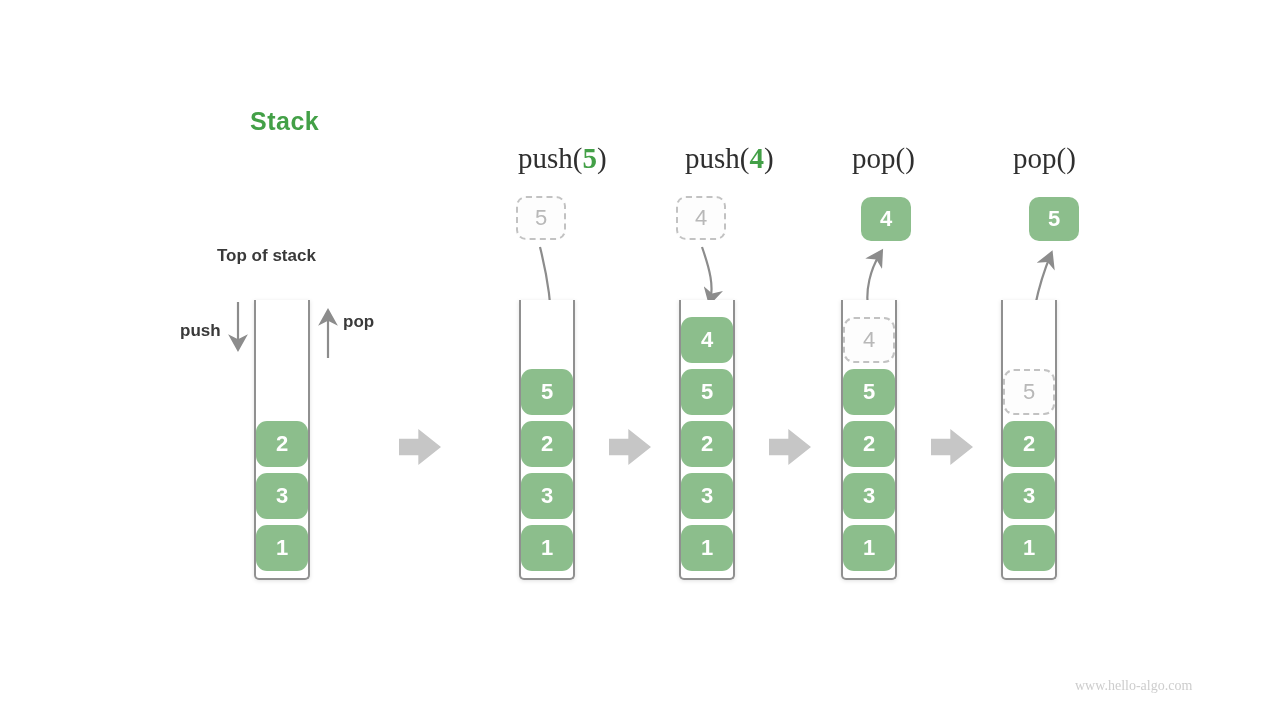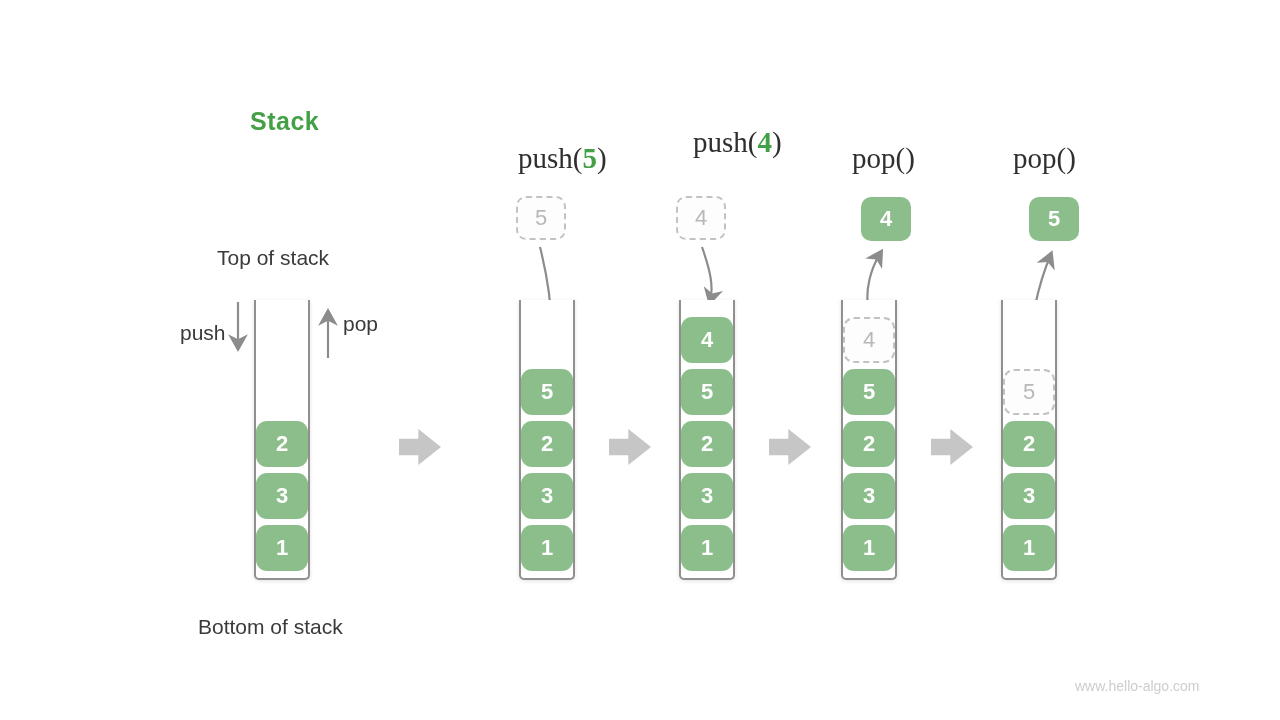--- a/index.html
+++ b/index.html
@@ -15,21 +15,21 @@
   html,body{margin:0;padding:0;}
   .canvas{
     position:relative;width:1280px;height:720px;background:#ffffff;
     font-family:"Liberation Sans",sans-serif;overflow:hidden;
   }
   .abs{position:absolute;}
   .title{
     font-size:25px;font-weight:bold;color:var(--accent-green);
     letter-spacing:0.5px;
   }
-  .lbl{font-size:21px;font-weight:normal;color:var(--text-dark);}
+  .lbl{font-size:17px;font-weight:bold;color:var(--text-dark);}
   .oplabel{
     font-family:Liberation Serif, serif;
     font-size:29px;color:#2F2F2F;white-space:pre;
   }
   .oplabel .arg{color:var(--accent-green);font-weight:bold;}
   .stack{
     width:56px;height:280px;
     border:2px solid #909090;border-top:none;
     border-radius:0 0 5px 5px;
     box-shadow:0 1px 4px rgba(0,0,0,0.12);
@@ -54,21 +54,21 @@
     background:#FDFDFD;border:2px dashed var(--ghost-gray);color:var(--ghost-text);
   }
   .float-box.solid{
     background:var(--cell-green);color:#fff;font-weight:bold;
   }
   .block-arrow{
     width:42px;height:36px;background:var(--block-arrow-gray);
     clip-path:polygon(0 27%,46% 27%,46% 0,100% 50%,46% 100%,46% 73%,0 73%);
   }
   .watermark{
-    font-family:Liberation Sans, sans-serif;
+    font-family:Liberation Serif, serif;
     font-size:14px;color:var(--watermark-gray);
   }
   svg.overlay{position:absolute;left:0;top:0;pointer-events:none;}
 </style>
 </head>
 <body>
 
 <div class="canvas">
 
   <svg class="overlay" width="1280" height="720" viewBox="0 0 1280 720">
@@ -86,26 +86,25 @@
 
     <path d="M 702 247 C 710 270 714 286 710 302" stroke="#8C8C8C" stroke-width="2.2" fill="none" marker-end="url(#ah)"></path>
 
     <path d="M 869 313 C 864 290 871 268 881 252" stroke="#8C8C8C" stroke-width="2.2" fill="none" marker-end="url(#ah)"></path>
 
     <path d="M 1029 362 C 1030 318 1040 280 1051 254" stroke="#8C8C8C" stroke-width="2.2" fill="none" marker-end="url(#ah)"></path>
   </svg>
 
   <div class="abs title" style="left:250px;top:107px;">Stack</div>
   <div class="abs lbl" style="left:217px;top:246px;">Top of stack</div>
-  <div class="abs lbl" style="left:198px;top:615px;">Bottom of stack</div>
   <div class="abs lbl" style="left:180px;top:321px;">push</div>
   <div class="abs lbl" style="left:343px;top:312px;">pop</div>
 
   <div class="abs oplabel" style="left:518px;top:142px;"><span>push(</span><span class="arg">5</span><span>)</span></div>
-  <div class="abs oplabel" style="left:685px;top:126px;margin-left:8px;"><span>push(</span><span class="arg">4</span><span>)</span></div>
+  <div class="abs oplabel" style="left:685px;top:142px;"><span>push(</span><span class="arg">4</span><span>)</span></div>
   <div class="abs oplabel" style="left:852px;top:142px;"><span>pop(</span><span class="arg"></span><span>)</span></div>
   <div class="abs oplabel" style="left:1013px;top:142px;"><span>pop(</span><span class="arg"></span><span>)</span></div>
 
   <div class="abs float-box ghost" style="left:516px;top:196px;">
       <span>5</span>
     </div>
   <div class="abs float-box ghost" style="left:676px;top:196px;">
       <span>4</span>
     </div>
   <div class="abs float-box solid" style="left:861px;top:197px;">

